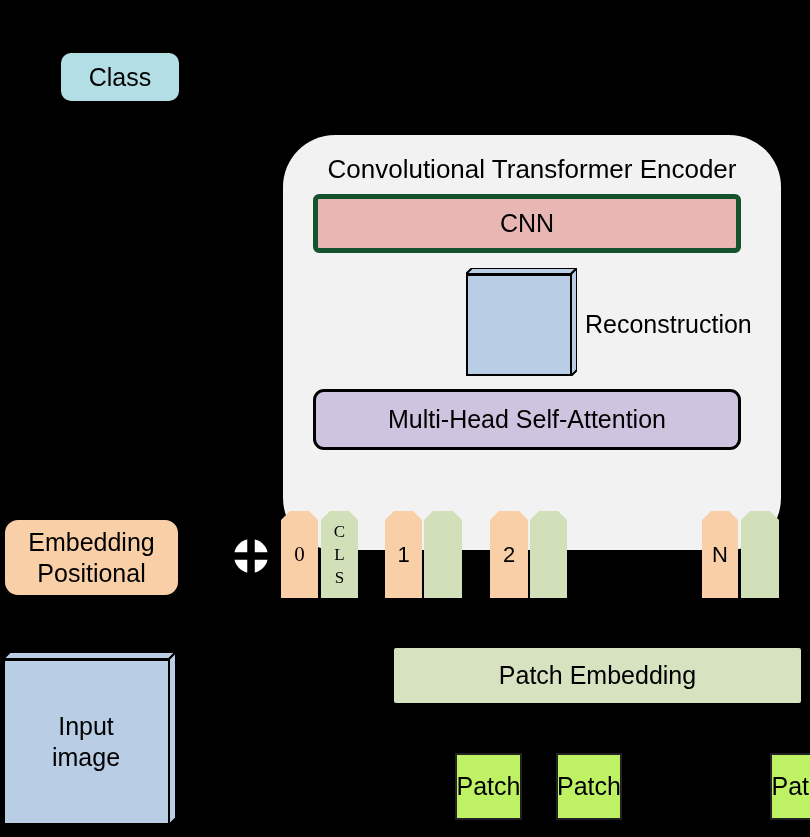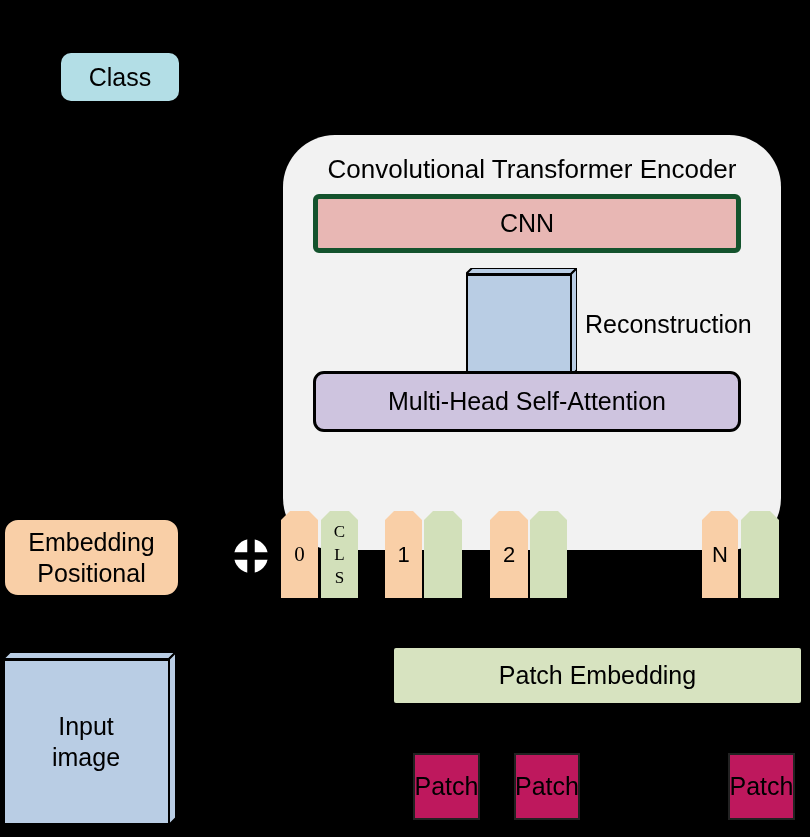--- a/index.html
+++ b/index.html
@@ -19,21 +19,21 @@
                 background: #b3dee6; border-radius: 10px; font-size: 25px; margin-top: 38px; }
   .mlp-box    { left: 259px; top: 3px;   width: 120px; height: 70px;
                 background: #b3dee6; border-radius: 14px; font-size: 25px; line-height: 32px; }
 
   .encoder    { position: absolute; left: 283px; top: 119px; width: 498px; height: 415px;
                 background: #f2f2f2; border-radius: 52px; margin-top: 16px; }
   .encoder-title { position: absolute; top: 19px; left: 0; width: 100%;
                    text-align: center; font-size: 26px; }
   .cnn-box    { left: 30px; top: 59px;  width: 428px; height: 59px;
                 background: #e8b7b4; border: 5px solid #14532d; border-radius: 6px; font-size: 25px; }
-  .mhsa-box   { left: 30px; top: 236px; width: 428px; height: 61px;
+  .mhsa-box   { left: 30px; top: 254px; width: 428px; height: 61px;
                 background: #cec4df; border: 3px solid #000; border-radius: 11px; font-size: 25px; }
   .recon-wrap { position: absolute; left: 183px; top: 133px; width: 111px; height: 108px; }
   .recon-label{ position: absolute; left: 302px; top: 175px; font-size: 25px; }
 
   .pos-box    { left: 3px; top: 518px; width: 177px; height: 79px;
                 background: #f9cfa7; border: 2.5px solid #000; border-radius: 15px;
                 font-size: 25px; line-height: 31px; }
 
   .plus-wrap  { position: absolute; left: 233px; top: 538px; width: 36px; height: 36px; }
 
@@ -56,23 +56,23 @@
 
   .patch-emb  { left: 394px; top: 648px; width: 407px; height: 55px;
                 background: #d7e3c0; border-radius: 2px; font-size: 25px; }
 
   .input-wrap { position: absolute; left: 3px; top: 652px; width: 173px; height: 173px; }
   .box3d-label{ position: absolute; left: 0; top: 7px; right: 7px; bottom: 0;
                 display: flex; flex-direction: column; align-items: center; justify-content: center;
                 font-size: 25px; line-height: 31px; text-align: left; }
 
   .patch      { position: absolute; top: 753px; height: 67px; box-sizing: border-box;
-                background: #be185d; border: 2px solid #222;
+                background: #bef264; border: 2px solid #222;
                 display: flex; align-items: center; justify-content: center;
-                font-size: 25px; }
+                font-size: 25px; margin-left: 42px; }
   .p1 { left: 413px; width: 67px; }
   .p2 { left: 514px; width: 66px; }
   .p3 { left: 728px; width: 67px; }
 
   svg { display: block; }
 </style>
 </head>
 <body>
 
 <div class="canvas">

